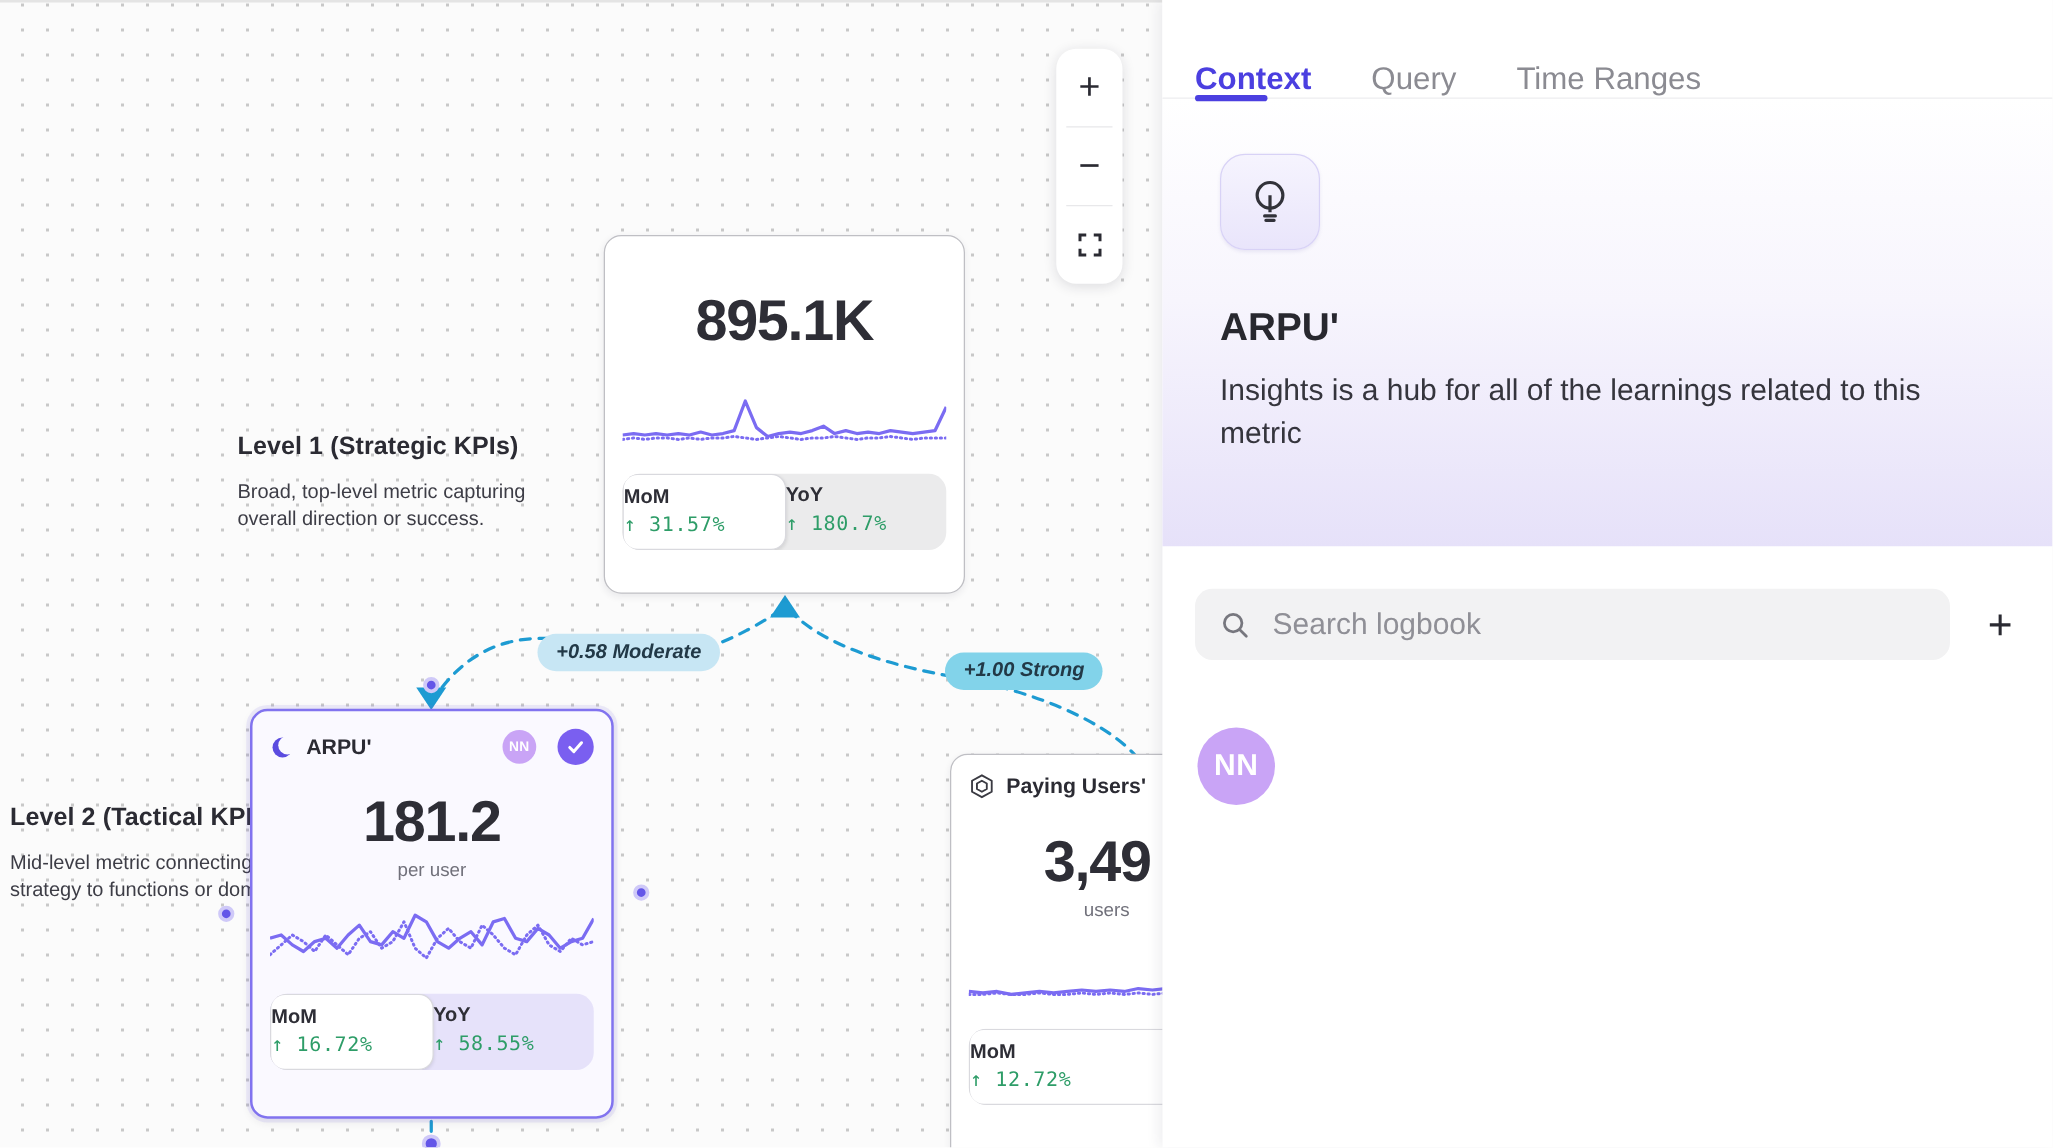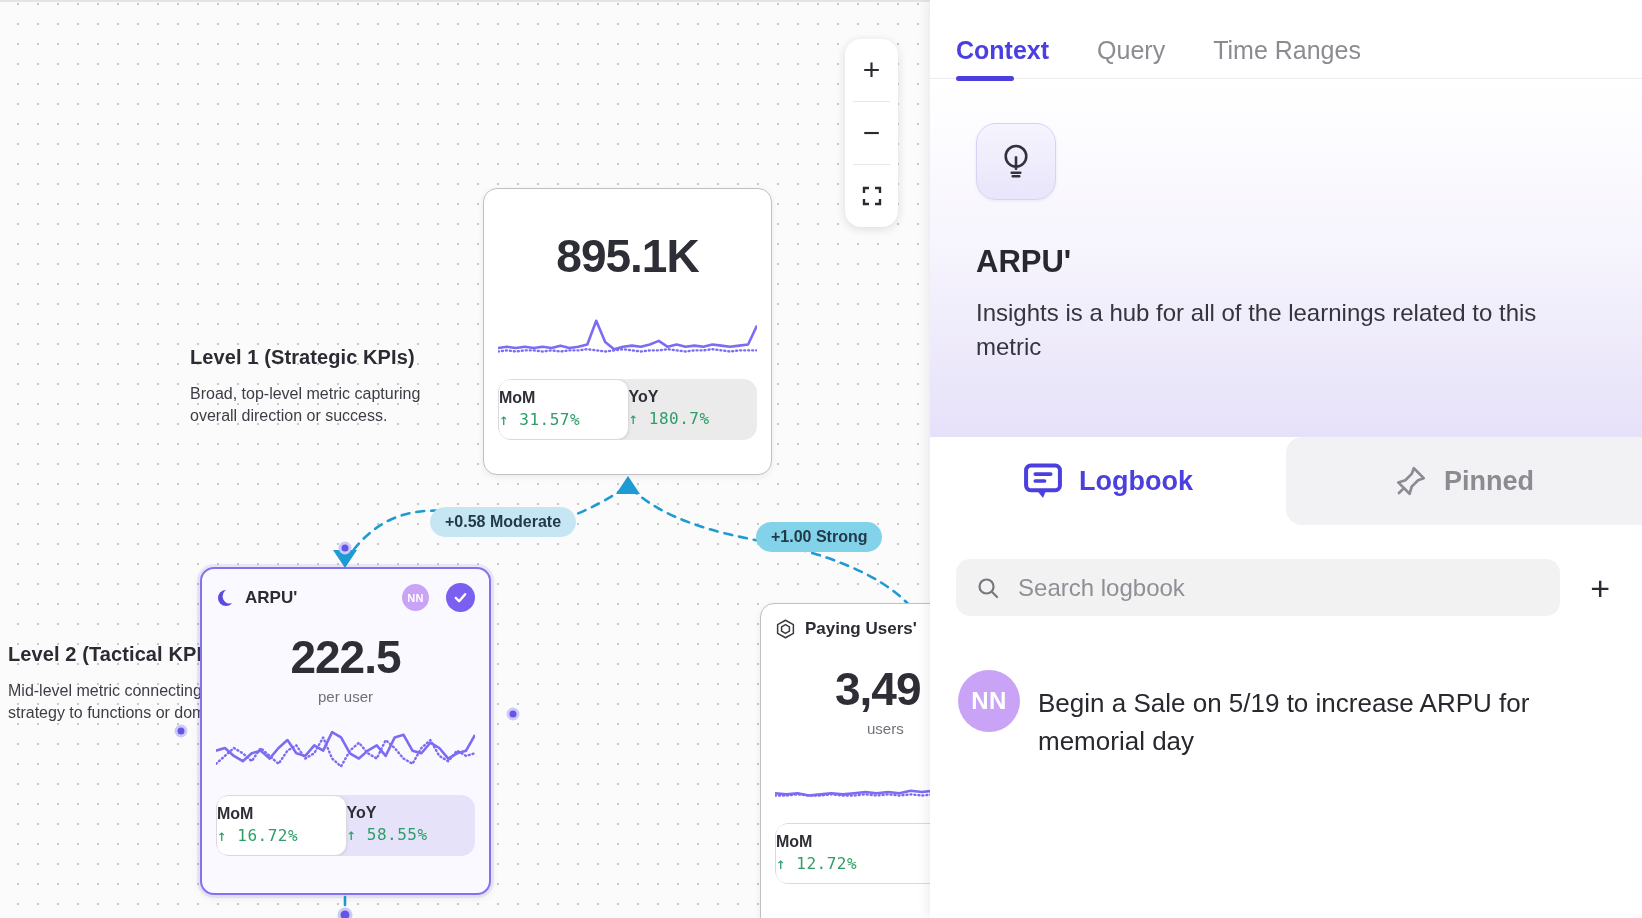--- a/index.html
+++ b/index.html
@@ -14,21 +14,21 @@
     background-size:20px 20px; background-position:8px 12px;
     border-top:2px solid #e4e4e4;
     overflow:hidden;
   }
   .edges-svg { position:absolute; left:0; top:0; width:930px; height:918px; z-index:1; }
   .edge-path { fill:none; stroke:#1d9bd2; stroke-width:2.6; stroke-dasharray:8 7; stroke-linecap:round; }
   .edge-arrow { fill:#1d9bd2; }
   .handle-dot { fill:#6355e8; stroke:#cfc9f8; stroke-width:3; }
 
   .edge-label { position:absolute; z-index:2; font-size:16px; font-weight:700; color:#223947;
-    padding:6px 15px; border-radius:17px; white-space:nowrap; }
+    padding:6px 15px; border-radius:17px; white-space:nowrap;font-style:italic; }
   .edge-label.moderate { background:#c7e6f4; }
   .edge-label.strong { background:#82d3ea; }
 
   .annotation { position:absolute; z-index:0; color:#2b2b33; }
   .annotation h3 { font-size:20px; font-weight:700; white-space:nowrap; margin-bottom:14px; letter-spacing:.1px; }
   .annotation p { font-size:16px; color:#3d3d46; line-height:1.4; white-space:nowrap; }
 
   
   .card { position:absolute; background:#fff; border:1px solid #bfbfc4; border-radius:14px;
     box-shadow:0 2px 6px rgba(40,40,60,.08); z-index:3; padding:14px 14px 12px; }
@@ -59,21 +59,21 @@
   
   .zoom-ctl { position:absolute; left:845px; top:37px; width:53px; height:188px; background:#fff;
     border-radius:16px; box-shadow:0 2px 10px rgba(30,30,50,.14); z-index:4;
     display:flex; flex-direction:column; align-items:stretch; }
   .zoom-btn { flex:1; display:flex; align-items:center; justify-content:center; font-size:30px; font-weight:500; color:#2a2a32; cursor:pointer; }
   .zoom-div { height:1px; background:#e8e8ea; margin:0 8px; }
 
   
   .panel { position:absolute; left:930px; top:0; width:712px; height:918px; background:#fff; z-index:10;
     box-shadow:-3px 0 10px rgba(40,40,60,.08); }
-  .panel-tabs { display:flex; align-items:center; gap:48px; padding:22px 0 0 26px; height:79px; border-bottom:1px solid #ededf0; position:relative; background:#fff; }
+  .panel-tabs { display:flex; align-items:flex-end; gap:48px; padding:22px 0 0 26px; height:79px; border-bottom:1px solid #ededf0; position:relative; background:#fff; }
   .panel-tab { font-size:25px; color:#8b8b92; font-weight:500; cursor:pointer; }
   .panel-tab.active { color:#4b3fe0; font-weight:700; }
   .tab-underline { position:absolute; left:26px; bottom:-3px; width:58px; height:5px; border-radius:3px; background:#4b3fe0; }
 
   .hero { height:358px; background:linear-gradient(180deg, #ffffff 0%, #f7f5fd 45%, #e6e1f9 100%); padding:44px 46px 0; }
   .hero-icon { width:80px; height:77px; border-radius:20px; background:linear-gradient(180deg,#f6f4fe,#e9e5fb);
     border:1px solid #d8d2f6; display:flex; align-items:center; justify-content:center; box-shadow:0 1px 3px rgba(80,70,160,.10); }
   .hero-title { font-size:31px; font-weight:700; color:#28282f; margin-top:44px; }
   .hero-desc { font-size:24px; color:#35353d; line-height:1.42; margin-top:16px; max-width:590px; }
 
@@ -156,21 +156,21 @@
             <circle cx="14" cy="8.2" r="7.4" fill="#faf9ff"></circle>
         </svg>
         <span class="card-title">ARPU'</span>
         <span class="nn-chip">NN</span>
         <span class="verified-chip">
           <svg width="15" height="15" viewBox="0 0 16 16">
               <path d="M3 8.5 L6.5 12 L13 4.5" fill="none" stroke="#fff" stroke-width="2.6" stroke-linecap="round" stroke-linejoin="round"></path>
             </svg>
         </span>
       </div>
-      <div class="metric-value" style="margin-top:18px;">222.5</div>
+      <div class="metric-value" style="margin-top:18px;">181.2</div>
       <div class="metric-unit">per user</div>
       <svg class="spark" style="margin-top:14px; height:58px;" viewBox="0 0 100 44" preserveAspectRatio="none">
           <polyline points="0.00,34 3.45,28 6.90,22 10.34,26 13.79,32 17.24,22 20.69,28 24.14,34 27.59,24 31.03,20 34.48,30 37.93,26 41.38,14 44.83,30 48.28,36 51.72,24 55.17,18 58.62,26 62.07,30 65.52,16 68.97,22 72.41,30 75.86,34 79.31,22 82.76,16 86.21,28 89.66,32 93.10,24 96.55,28 100.00,26" class="dotted"></polyline>
           <polyline points="0.00,24 3.45,22 6.90,28 10.34,32 13.79,26 17.24,24 20.69,30 24.14,22 27.59,16 31.03,26 34.48,28 37.93,20 41.38,24 44.83,10 48.28,14 51.72,26 55.17,30 58.62,24 62.07,20 65.52,28 68.97,14 72.41,12 75.86,24 79.31,26 82.76,18 86.21,22 89.66,30 93.10,26 96.55,24 100.00,12"></polyline>
         </svg>
       <div class="pill-row">
         <div class="pill active">
           <div class="pill-label">MoM</div>
           <div class="pill-value">↑ 16.72%</div>
         </div>
@@ -230,50 +230,32 @@
         <svg width="36" height="40" viewBox="0 0 24 28">
           <circle cx="12" cy="10" r="7.2" fill="none" stroke="#32323a" stroke-width="1.8"></circle>
           <path d="M12 10 L12 19.5" stroke="#32323a" stroke-width="1.8"></path>
           <path d="M9 21.5 H15 M9.7 24 H14.3" stroke="#32323a" stroke-width="1.8" stroke-linecap="round"></path>
         </svg>
       </div>
       <div class="hero-title">ARPU'</div>
       <div class="hero-desc">Insights is a hub for all of the learnings related to this metric</div>
     </div>
 
-    <div class="subtabs">
-      <div class="subtab active">
-        <svg width="40" height="38" viewBox="0 0 26 24">
-          <rect x="2" y="2" width="22" height="16" rx="3" fill="none" stroke="#4b3fe0" stroke-width="2.6"></rect>
-          <path d="M8 7.5 H18 M8 12 H14" stroke="#4b3fe0" stroke-width="2.4" stroke-linecap="round"></path>
-          <path d="M9 18 L13 23 L15 18" fill="#4b3fe0"></path>
-        </svg>
-        <span class="lbl">Logbook</span>
-      </div>
-      <div class="subtab inactive">
-        <svg width="34" height="34" viewBox="0 0 24 24">
-          <path d="M14 3 L21 10 L17 11.5 L12.5 16 L11 21 L3 13 L8 11.5 L12.5 7 Z" fill="none" stroke="#8b8b92" stroke-width="1.9" stroke-linejoin="round"></path>
-          <path d="M7 17 L3.5 20.5" stroke="#8b8b92" stroke-width="1.9" stroke-linecap="round"></path>
-        </svg>
-        <span class="lbl">Pinned</span>
-      </div>
-    </div>
 
     <div class="search-row">
       <div class="search-box">
         <svg width="26" height="26" viewBox="0 0 24 24">
           <circle cx="10.5" cy="10.5" r="7" fill="none" stroke="#77777e" stroke-width="2.2"></circle>
           <path d="M15.8 15.8 L21 21" stroke="#77777e" stroke-width="2.2" stroke-linecap="round"></path>
         </svg>
         <input type="text" placeholder="Search logbook" style="">
       </div>
       <div class="add-btn">+</div>
     </div>
 
     <div class="log-entry">
       <div class="log-avatar">NN</div>
       <div>
-        <div class="log-msg">Begin a Sale on 5/19 to increase ARPU for memorial day</div>
       </div>
     </div>
 
   </div>
 </div>
 
 </body></html>

